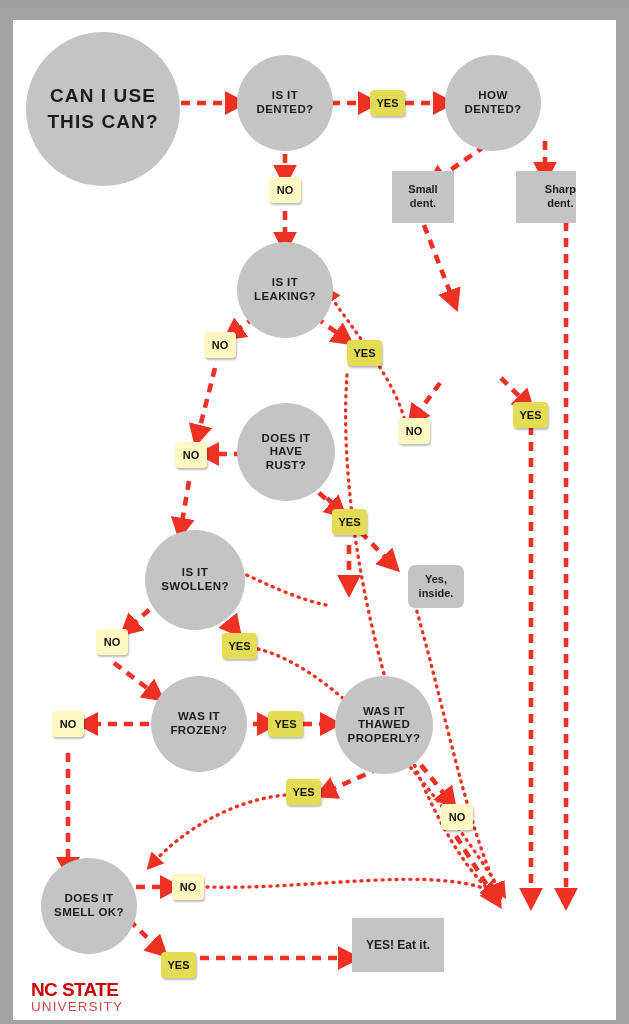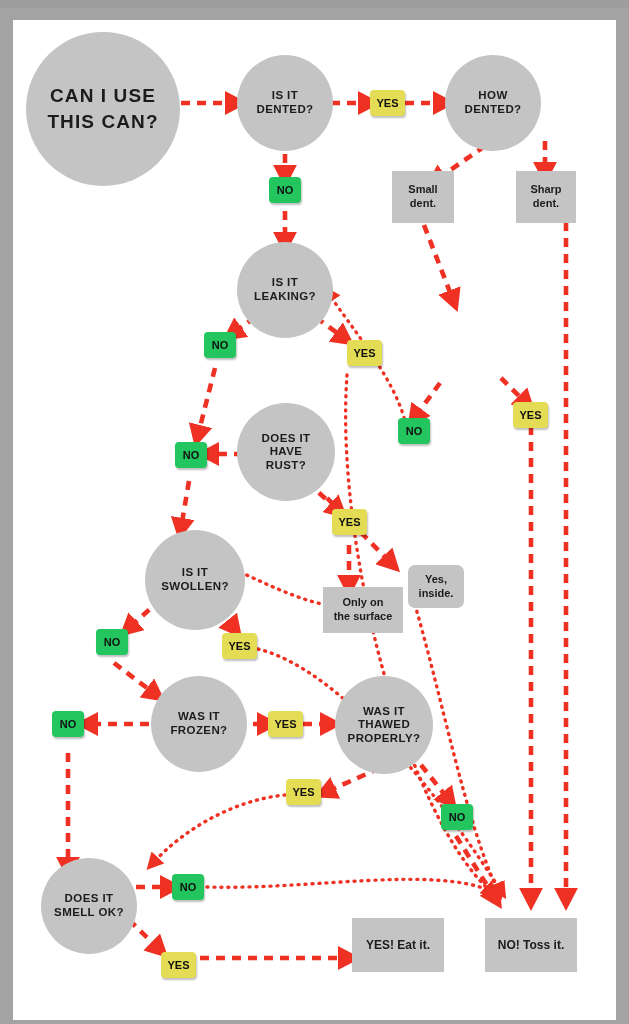--- a/index.html
+++ b/index.html
@@ -17,21 +17,21 @@
   .node{position:absolute;border-radius:50%;background:#c4c4c4;
         display:flex;align-items:center;justify-content:center;text-align:center;
         color:#1c1c1c;font-weight:bold;letter-spacing:.4px;line-height:1.18;
         box-sizing:border-box;}
   .node.start{font-size:19px;letter-spacing:1.1px;line-height:1.35;}
   .node.q{font-size:11.5px;}
 
   .tag{position:absolute;border-radius:4px;display:flex;align-items:center;
        justify-content:center;font-size:11px;font-weight:bold;color:#111;
        box-shadow:1px 2px 2px rgba(0,0,0,.25);box-sizing:border-box;}
-  .tag.no{background:#22c55e;}
+  .tag.no{background:#fef9c3;}
   .tag.yes{background:#e4dc55;}
 
   .box{position:absolute;background:#c4c4c4;display:flex;align-items:center;
        justify-content:center;text-align:center;font-size:11px;font-weight:bold;
        color:#1c1c1c;line-height:1.25;box-sizing:border-box;}
   .box.outcome{font-size:12px;}
 
   #logo{position:absolute;left:18px;top:960px;width:110px;color:#cc0000;}
   #logo .l1{font-size:19px;font-weight:bold;letter-spacing:-.6px;line-height:1;
             font-family:"Liberation Sans",sans-serif;}
@@ -226,32 +226,30 @@
   <div class="tag no" style="left:159px;top:854px;width:32px;height:26px;">
     <span>NO</span>
   </div>
   <div class="tag yes" style="left:148px;top:932px;width:35px;height:26px;">
     <span>YES</span>
   </div>
 
   <div class="box" style="left:379px;top:151px;width:62px;height:52px;align-items:center;">
     <span>Small<br>dent.</span>
   </div>
-  <div class="box" style="left:503px;top:151px;width:60px;height:52px;">
+  <div class="box" style="left:503px;top:151px;width:60px;height:52px;justify-content:flex-end;">
     <span>Sharp<br>dent.</span>
-  </div>
-  <div class="box" style="left:310px;top:567px;width:80px;height:46px;">
-    <span>Only on<br>the surface</span>
   </div>
   <div class="box" style="left:395px;top:545px;width:56px;height:43px;border-radius:7px;">
     <span>Yes,<br>inside.</span>
   </div>
 
   <div class="box outcome" style="left:339px;top:898px;width:92px;height:54px;">
     <span>YES! Eat it.</span>
   </div>
-  <div class="box outcome" style="left:472px;top:898px;width:92px;height:54px;">
-    <span>NO! Toss it.</span>
-  </div>
-
+
+  <div id="logo">
+    <div class="l1">NC STATE</div>
+    <div class="l2">UNIVERSITY</div>
+  </div>
 
 </div>
 </div>
 
 </body></html>

